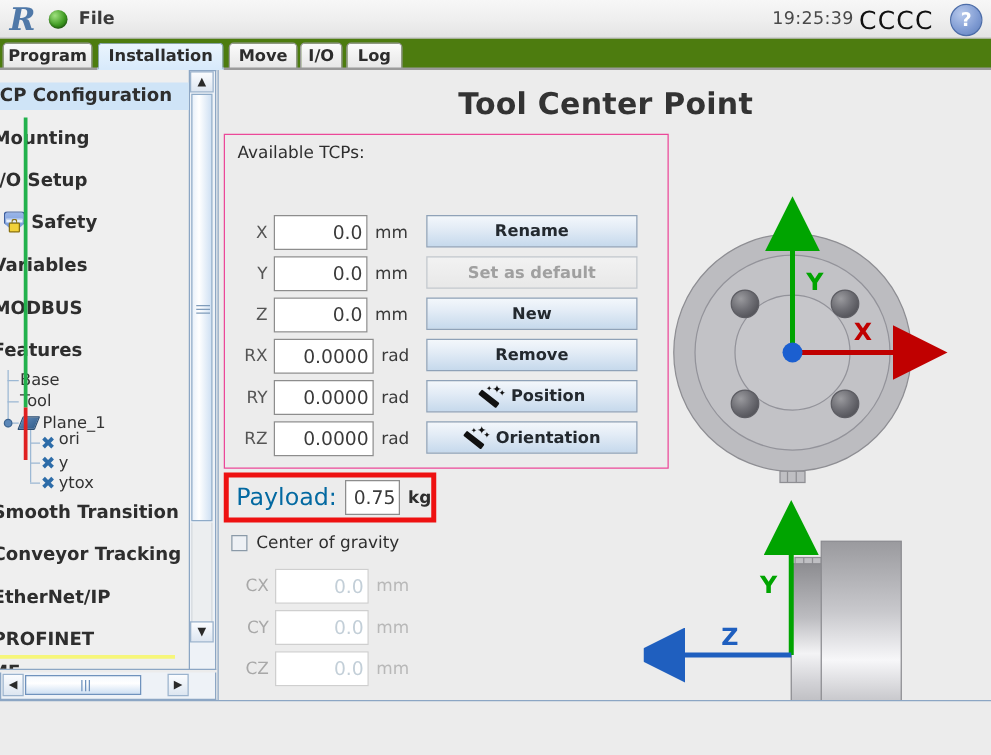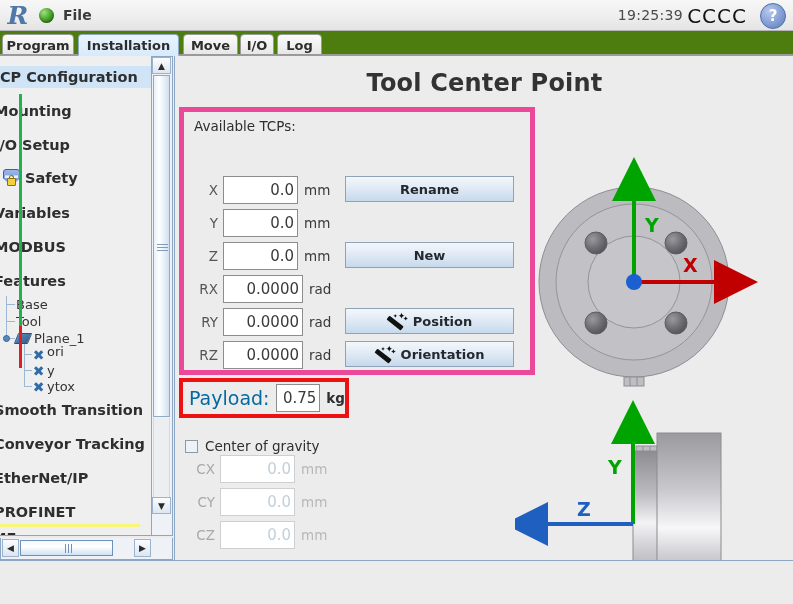--- a/index.html
+++ b/index.html
@@ -209,21 +209,21 @@
   }
   .page-title {
     position:absolute; left:0; top:13px; width:619px;
     text-align:center; font-size:24px; font-weight:bold; color:#333;
     letter-spacing:.2px;
   }
 
   
   .green-frame {
     position:absolute; left:4px; top:51px; width:356px; height:268px;
-    border:5px solid #ec4899;
+    border:1px solid #ec4899;
     background:#ececec;
   }
   .avail-label { position:absolute; left:10px; top:6px; font-size:13.5px; color:#2e2e2e; }
 
   .combo {
     position:absolute; left:8px; top:26px; width:206px; height:26px;
     display:flex;
   }
   .combo .field {
     flex:1; height:26px;
@@ -302,21 +302,21 @@
   .payload-inp {
     width:64px; height:28px; background:#fff; border:1px solid #8d8d8d;
     display:flex; align-items:center; justify-content:flex-end;
     padding-right:3px; font-size:15px; color:#3a3a3a; cursor:text;
   }
   .payload-unit { font-size:13.5px; color:#2e2e2e; font-weight:bold; }
 
   
   .cog-row {
     position:absolute; left:10px; top:370px;
-    display:flex; align-items:center; gap:7px; cursor:pointer;margin-top:12px;
+    display:flex; align-items:center; gap:7px; cursor:pointer;
   }
   .cbox {
     width:13px; height:13px; background:#eef1f5; border:1px solid #8b9aa8;
   }
   .cog-lbl { font-size:13.5px; color:#2e2e2e; }
   .cog-inp-row { position:absolute; left:14px; height:30px; display:flex; align-items:center; }
   .cog-lbl2 { width:26px; text-align:right; margin-right:5px; font-size:13.5px; color:#a8a8a8; }
   .cog-inp {
     width:75px; height:28px; background:#fff; border:1px solid #cfcfcf;
     display:flex; align-items:center; justify-content:flex-end;
@@ -501,22 +501,28 @@
       </div>
       <div class="coord-row" style="top:228px;">
         <span class="coord-lbl">RZ</span>
         <span class="coord-inp w80">0.0000</span>
         <span class="coord-unit">rad</span>
       </div>
 
       <div class="act-btn" style="top:64px;">
         <span>Rename</span>
       </div>
+      <div class="act-btn disabled" style="top:97px;">
+        <span>Set as default</span>
+      </div>
       <div class="act-btn" style="top:130px;">
         <span>New</span>
+      </div>
+      <div class="act-btn" style="top:163px;">
+        <span>Remove</span>
       </div>
       <div class="act-btn" style="top:196px;">
         <span class="wand">
           <span class="stick"></span>
             <span class="s1">✦</span>
             <span class="s2">✦</span>
             <span class="s3">✦</span>
         </span>
         <span>Position</span>
       </div>

